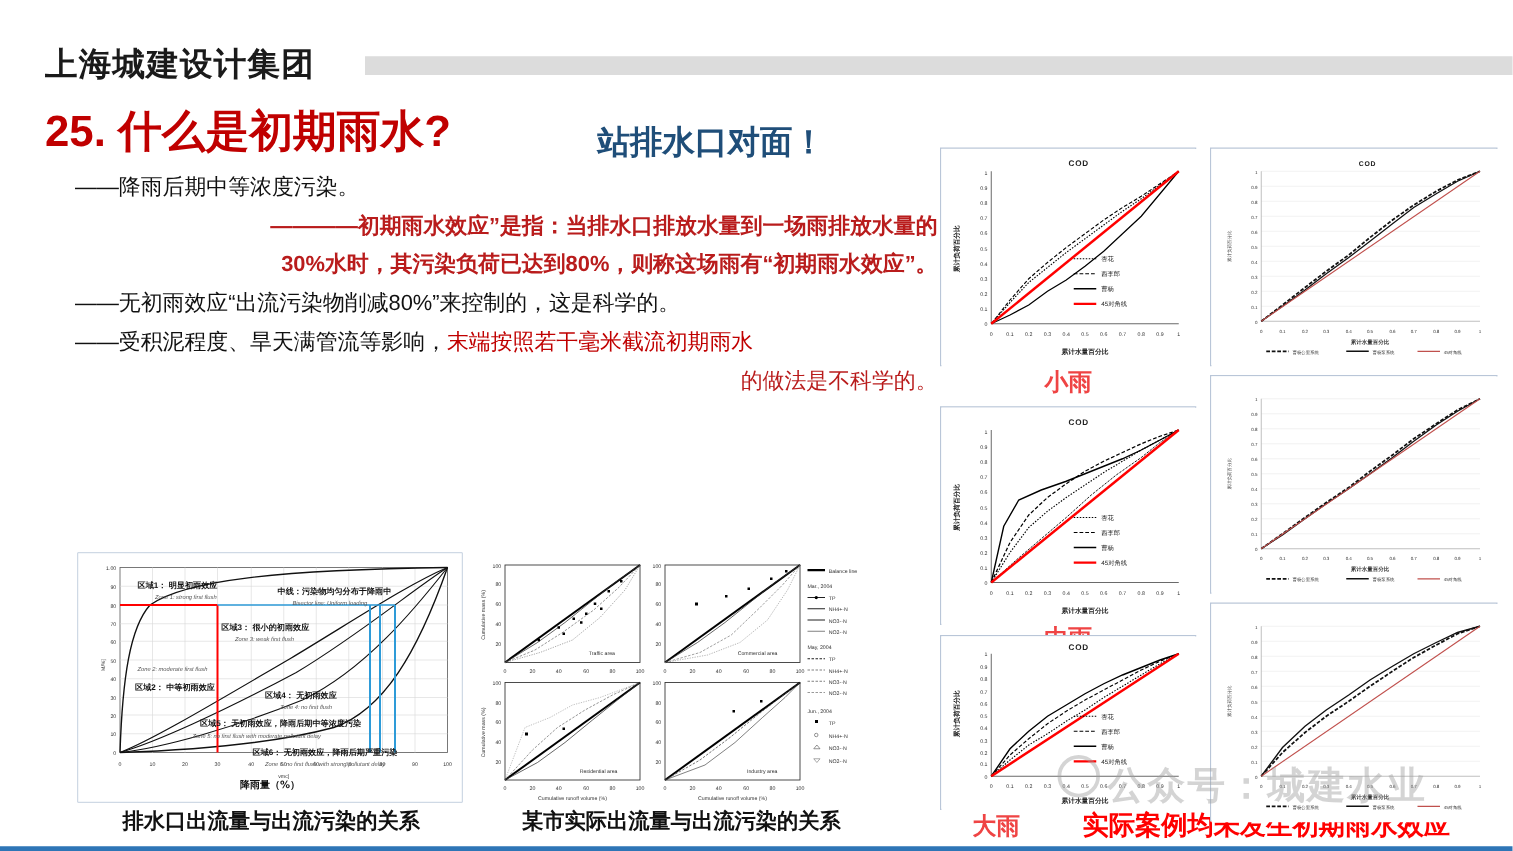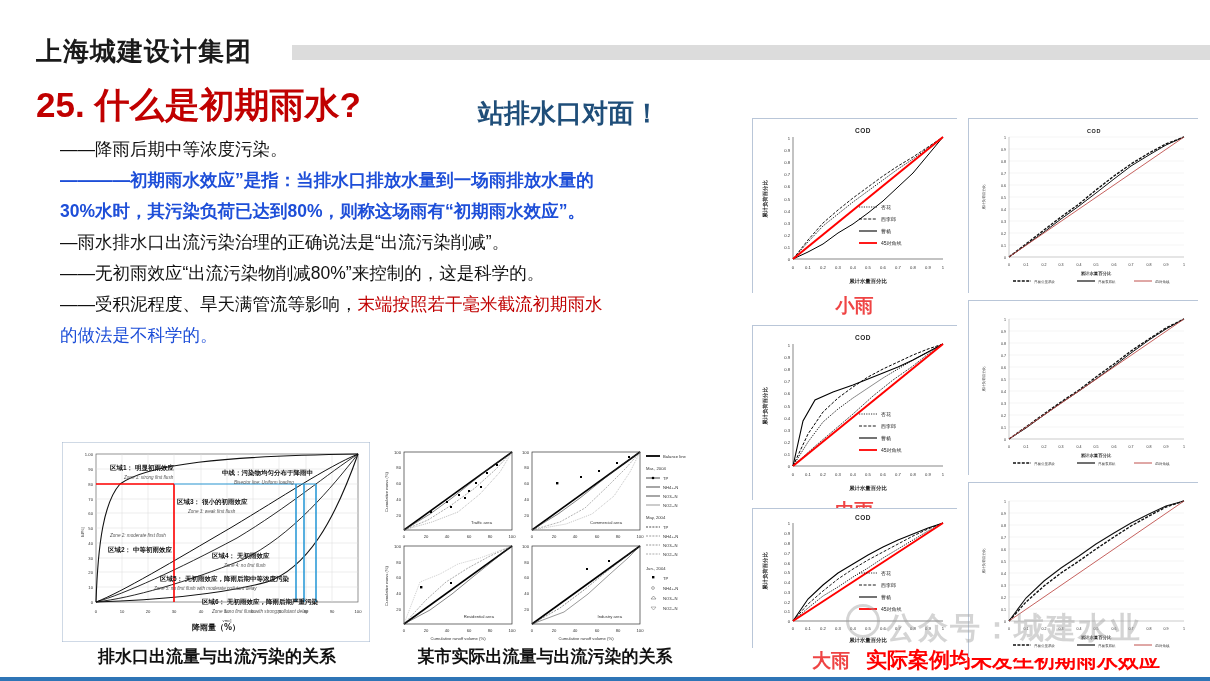--- a/index.html
+++ b/index.html
@@ -31,21 +31,21 @@
   }
   .subtitle-blue {
     position:absolute; left:478px; top:96px;
     font-size:26px; font-weight:bold; color:#1f4e79;
     white-space:nowrap;
   }
 
   
   .body-text { position:absolute; left:60px; top:138px; width:690px; }
   .body-text p { margin:0 0 9px 0; font-size:17.5px; line-height:1.26; color:#111; }
-  .body-text p.red { color:#1d4ed8; font-weight:bold; }
+  .body-text p.red { color:#b91c1c; font-weight:bold;text-align:right; }
   .rd { color:#c00000; }
 
   
   .fig { position:absolute; background:#fff; }
   .fig-caption {
     position:absolute; text-align:center; width:100%;
     font-size:17px; font-weight:bold; color:#111;
     font-family:"DejaVu Sans",sans-serif;
   }
   .thin-box { border:1px solid #b9c6d8; }
@@ -88,21 +88,20 @@
 
   <div class="header-bar"></div>
   <div class="brand">上海城建设计集团</div>
   <div class="title">25. 什么是初期雨水?</div>
   <div class="subtitle-blue">站排水口对面！</div>
 
   <div class="body-text">
     <p>——降雨后期中等浓度污染。</p>
     <p class="red">————初期雨水效应”是指：当排水口排放水量到一场雨排放水量的</p>
     <p class="red">30%水时，其污染负荷已达到80%，则称这场雨有“初期雨水效应”。</p>
-    <p>—雨水排水口出流污染治理的正确说法是“出流污染削减”。</p>
     <p>——无初雨效应“出流污染物削减80%”来控制的，这是科学的。</p>
     <p><span>——受积泥程度、旱天满管流等影响，</span><span class="rd">末端按照若干毫米截流初期雨水</span></p>
     <p class="red" style="font-weight:normal">的做法是不科学的。</p>
   </div>
 
   <div class="fig" style="left:62px; top:442px; width:308px; height:200px;">
     <svg viewBox="0 0 308 200" width="308" height="200">
       <rect x="0" y="0" width="308" height="200" fill="#fff" stroke="#9fb3cc" stroke-width="1"></rect>
 
       <rect x="34" y="12" width="262" height="148" fill="#fff" stroke="#666" stroke-width="0.7"></rect>
@@ -510,21 +509,21 @@
         <text class="lg" x="128" y="66">杏花</text>
         <line x1="106" y1="76" x2="124" y2="76" stroke="#000" stroke-width="0.9" stroke-dasharray="3,1.6"></line>
         <text class="lg" x="128" y="78">西李郎</text>
         <line x1="106" y1="88" x2="124" y2="88" stroke="#000" stroke-width="1.1"></line>
         <text class="lg" x="128" y="90">曹杨</text>
         <line x1="106" y1="100" x2="124" y2="100" stroke="#ff0000" stroke-width="1.8"></line>
         <text class="lg" x="128" y="102">45对角线</text>
       </g>
     </svg>
   </div>
-  <div class="rain-label" style="left:812px; top:648px; width:60px; text-align:left;">大雨</div>
+  <div class="rain-label" style="left:767px; top:648px; width:60px; text-align:center;">大雨</div>
   <div class="redcap" style="left:866px; top:646px;">实际案例均未发生初期雨水效应</div>
 
   <div class="fig thin-box" style="left:968px; top:118px; width:230px; height:175px;">
     <svg viewBox="0 0 230 175" width="230" height="175">
       <rect x="0" y="0" width="230" height="175" fill="#fff"></rect>
       <text class="ttl" x="125" y="14" text-anchor="middle" style="font-size:5.5px">COD</text>
       <g stroke="#e4e4e4" stroke-width="0.4">
         <line x1="40" y1="18" x2="215" y2="18"></line>
           <line x1="40" y1="30" x2="215" y2="30"></line>
         <line x1="40" y1="42" x2="215" y2="42"></line>

